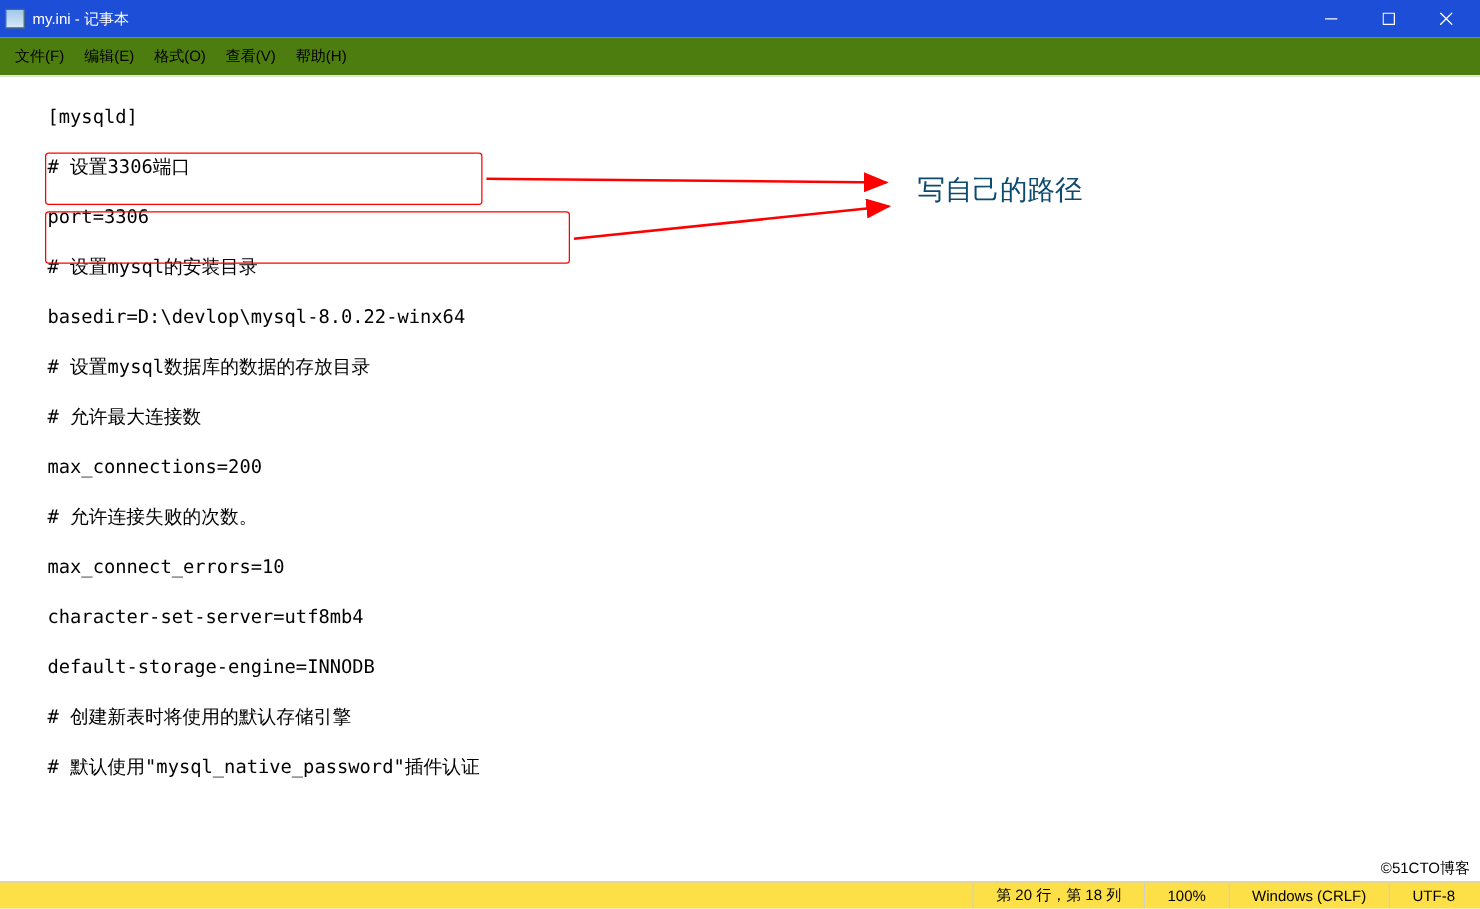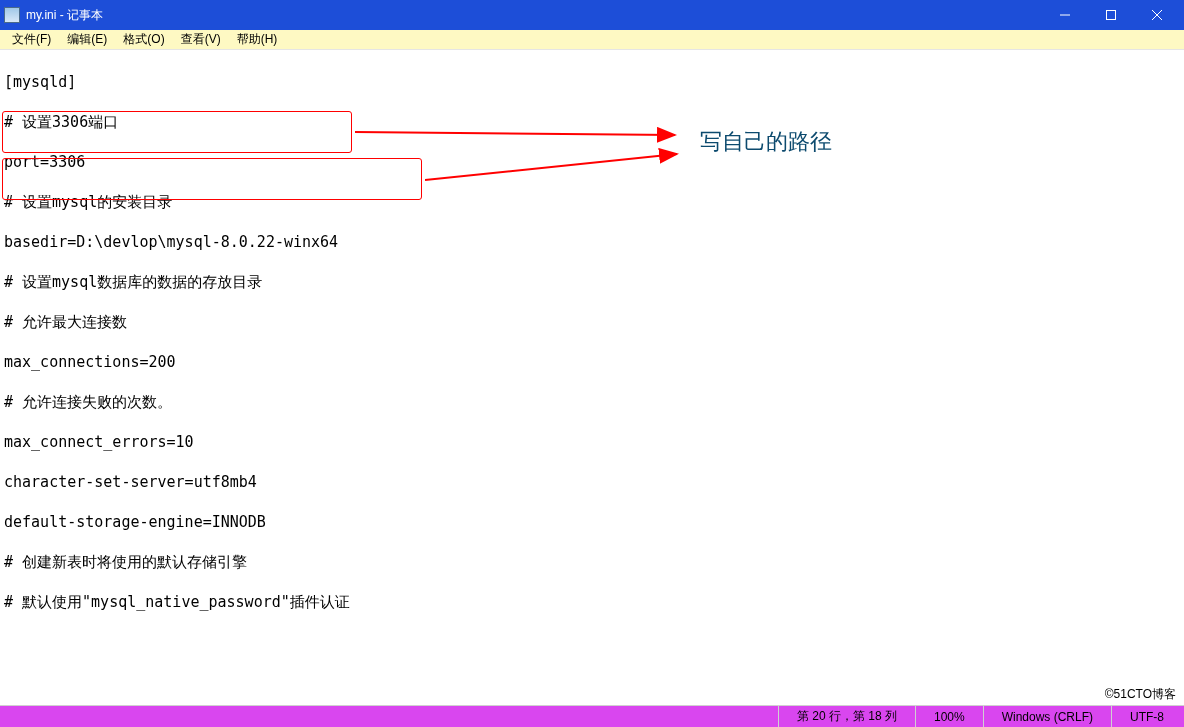--- a/index.html
+++ b/index.html
@@ -46,41 +46,42 @@
       align-items: center;
       justify-content: center;
       color: #fff;
       cursor: pointer;
     }
     .titlebar-btn svg {
       width: 10px;
       height: 10px;
     }
     .menubar {
-      background: #fef9c3;
+      background: #4d7c0f;
       border-bottom: 1px solid #e5e5e5;
-      height: 20px;
+      height: 31px;
       display: flex;
       align-items: center;
       padding: 0 4px;
       font-size: 12px;
     }
     .menu-item {
       padding: 2px 8px;
       cursor: pointer;
     }
     .content {
       padding: 2px 4px;
       font-family: "Microsoft YaHei", Consolas, monospace;
       font-size: 15px;
       line-height: 20px;
       white-space: pre;
       position: relative;
       height: 655px;
       overflow: hidden;
+      margin-left: 34px;
     }
     .text-line {
       display: block;
     }
     .highlight-box {
       position: absolute;
       border: 1.5px solid #ff0000;
       border-radius: 3px;
       pointer-events: none;
     }
@@ -93,21 +94,21 @@
       color: #0c4a6e;
       font-size: 22px;
       font-weight: normal;
     }
     .statusbar {
       position: absolute;
       bottom: 0;
       left: 0;
       right: 0;
       height: 22px;
-      background: #d946ef;
+      background: #fde047;
       border-top: 1px solid #d0d0d0;
       display: flex;
       align-items: center;
       justify-content: flex-end;
       font-size: 12px;
       padding: 0 2px;
     }
     .status-segment {
       border-left: 1px solid #d0d0d0;
       padding: 0 18px;

